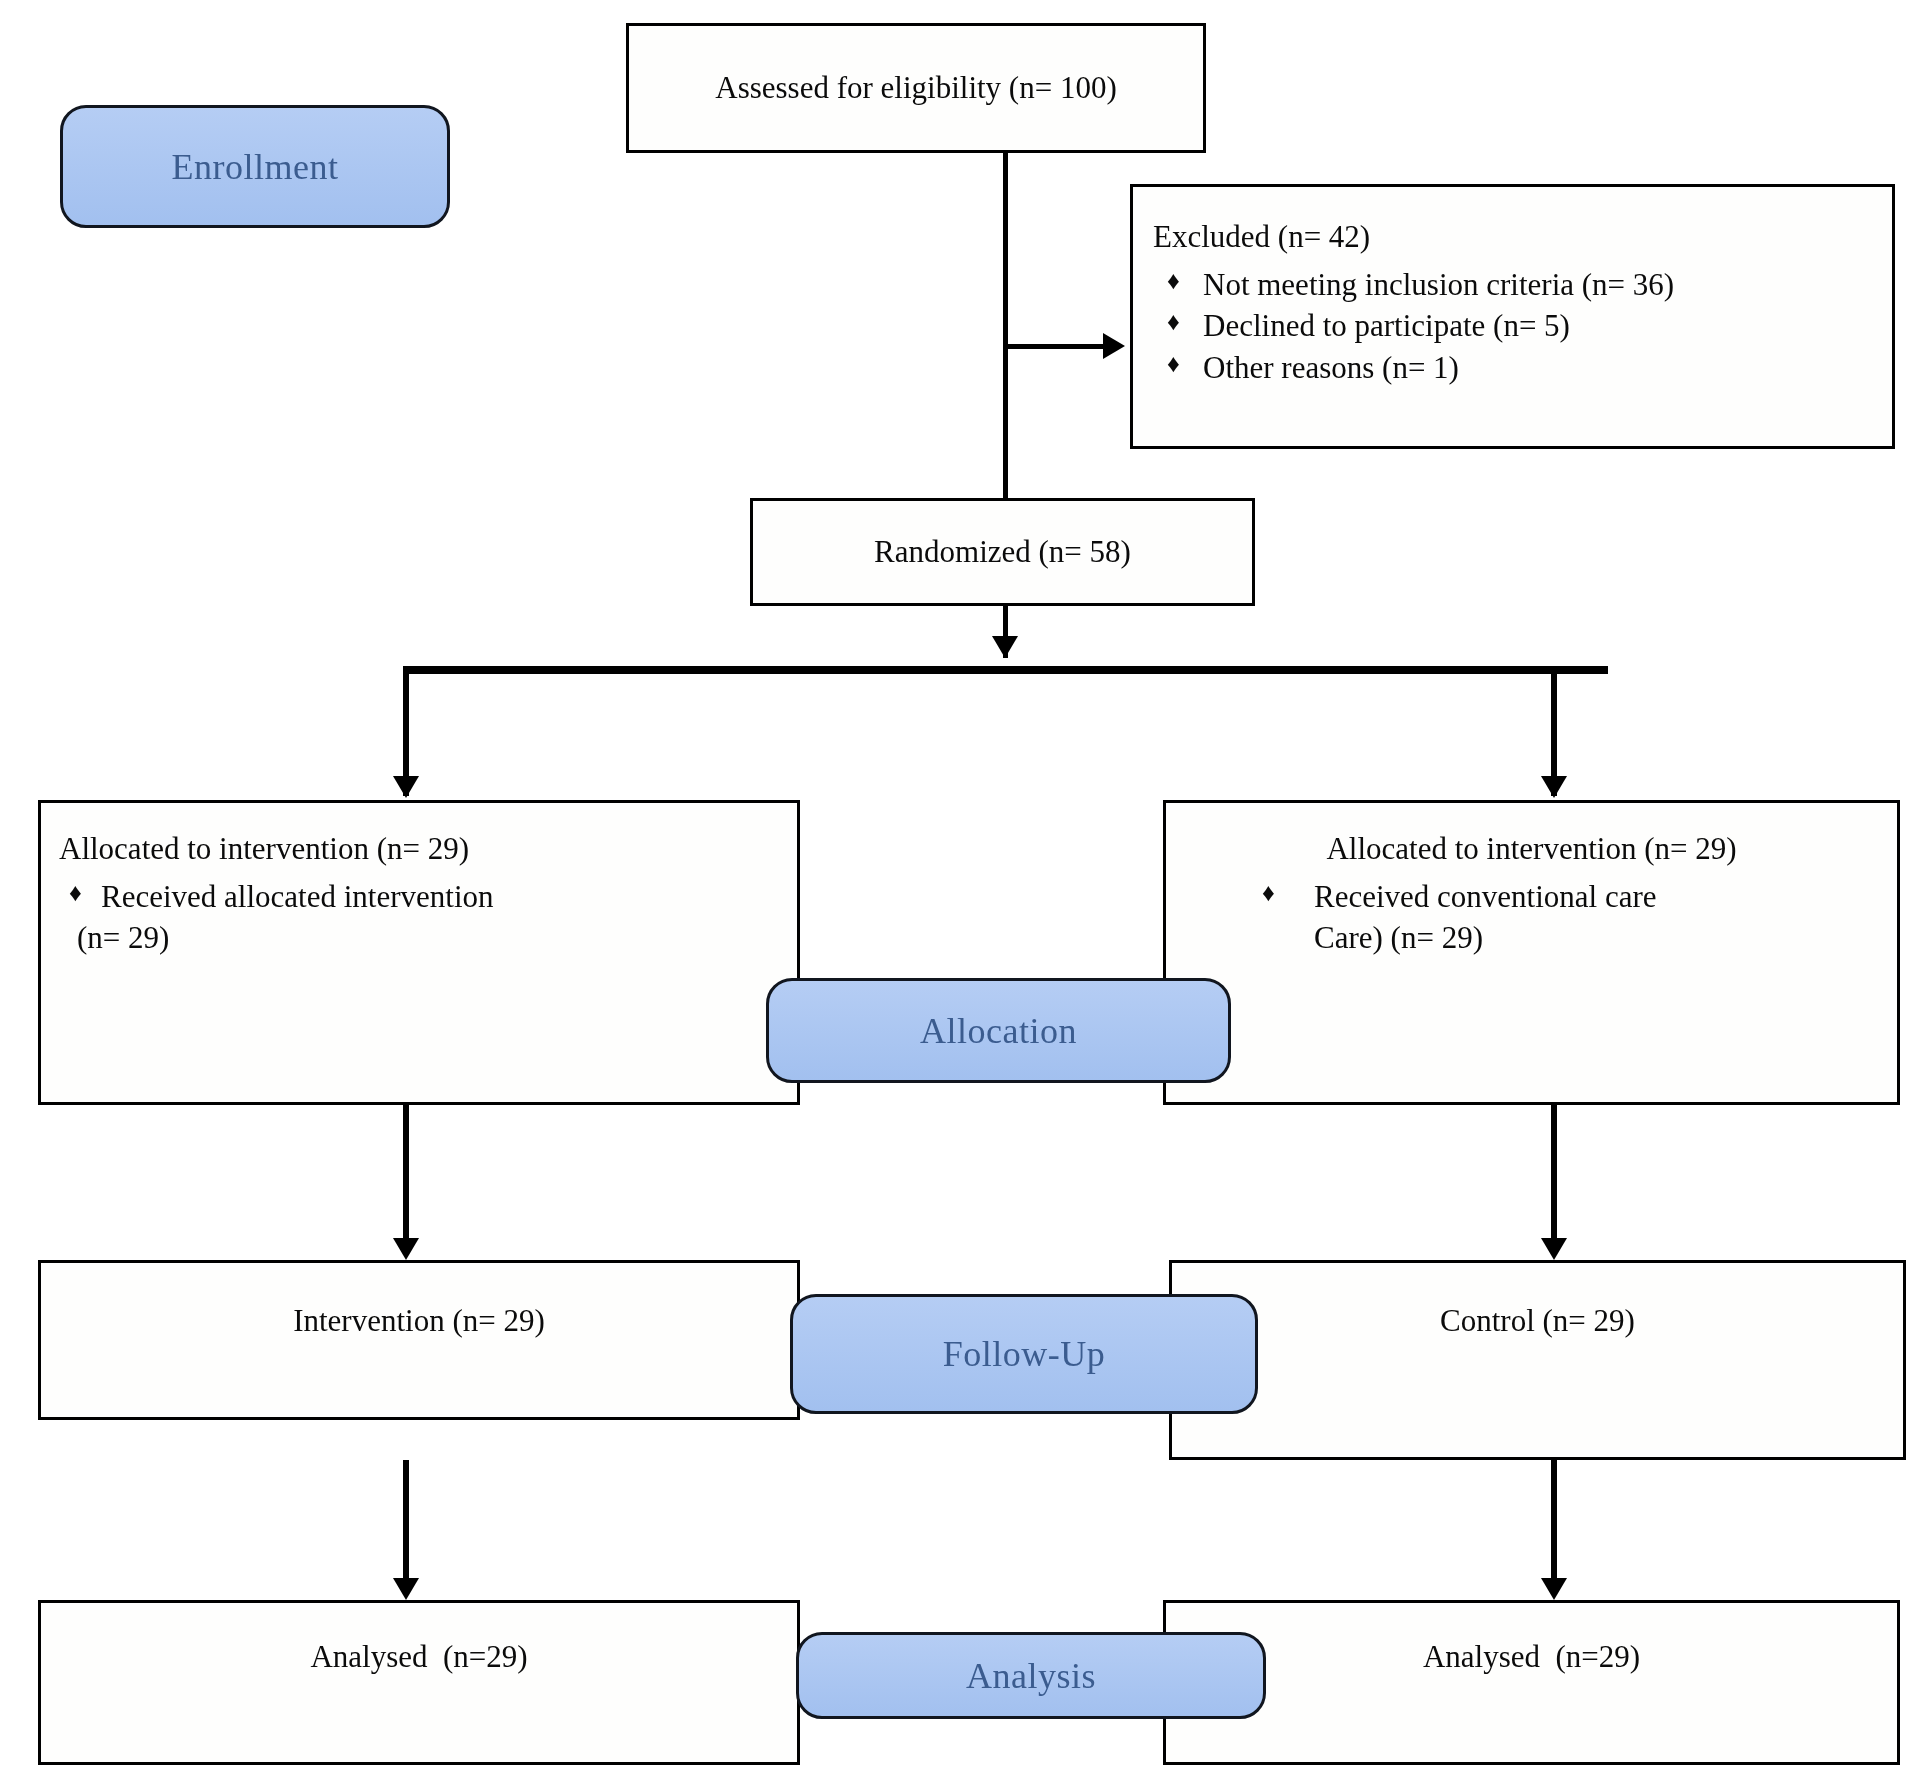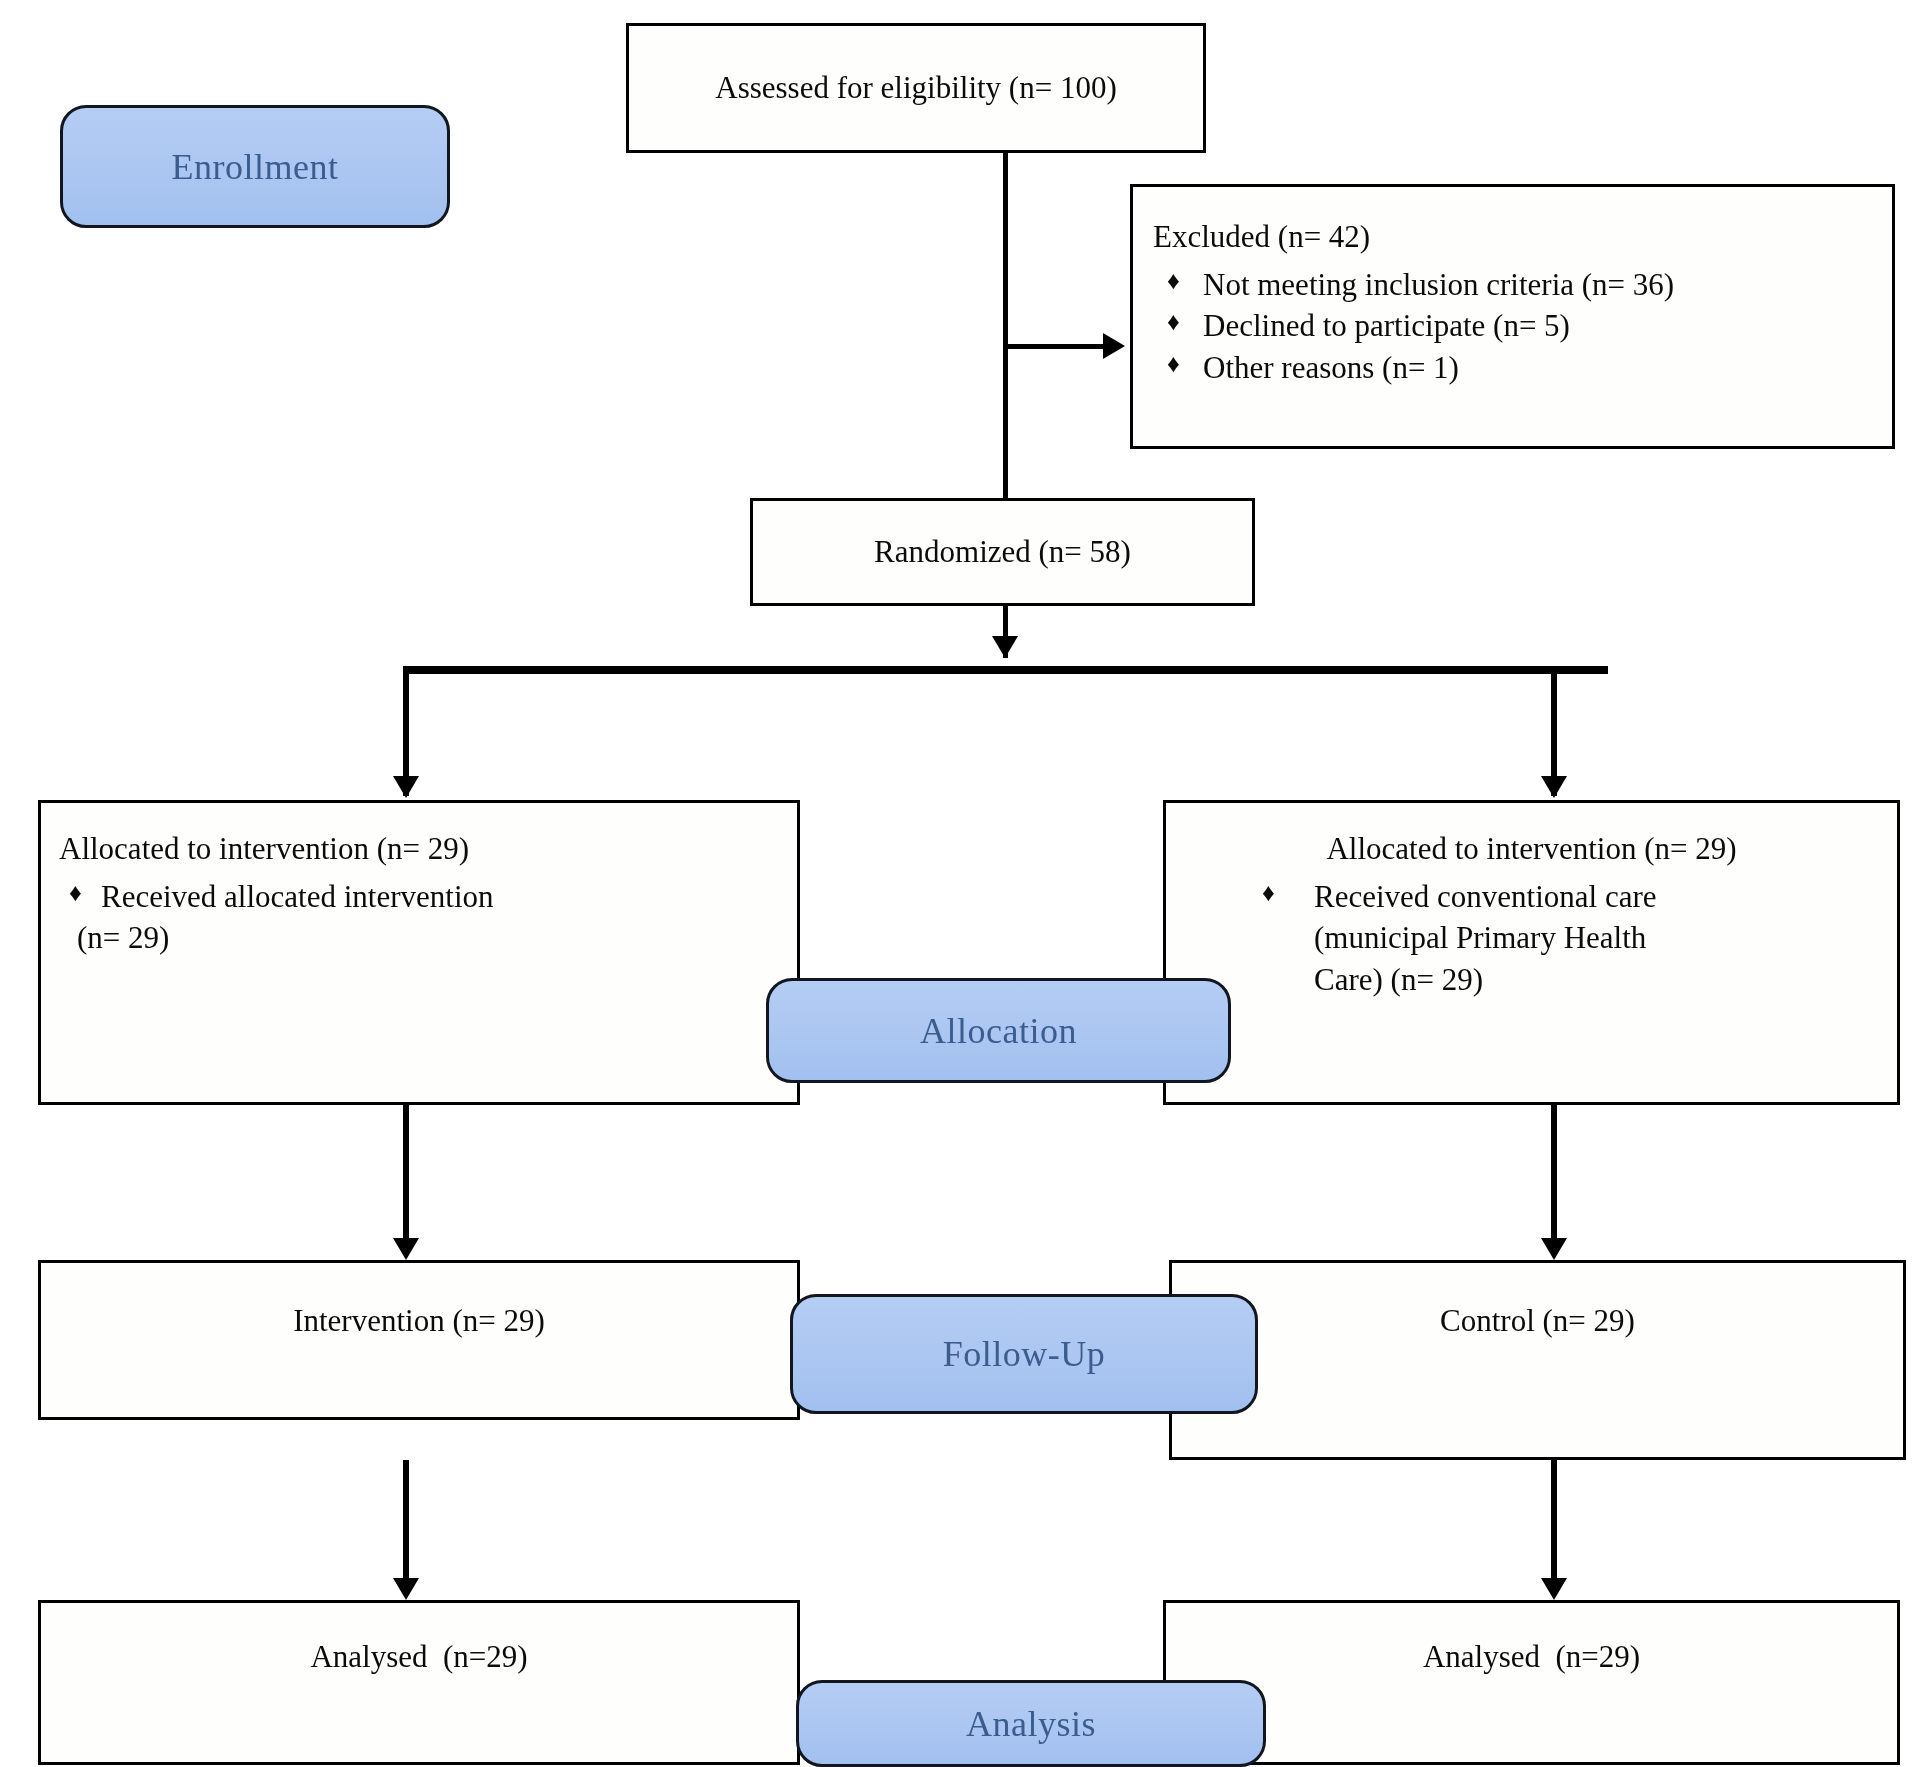--- a/index.html
+++ b/index.html
@@ -166,21 +166,20 @@
       </li>
     </ul>
   </div>
 
   <div class="box" style="left:1163px; top:800px; width:737px; height:305px; padding:26px 18px 0 18px;">
     <div class="box-text" style="text-align:center;">Allocated to intervention (n= 29)</div>
     <ul class="bullets">
       <li style="padding-left:130px;">
         <span class="dia" style="left:78px;">♦</span>
         <span>Received conventional care</span>
-        <span class="hang">(municipal Primary Health</span>
         <span class="hang">Care) (n= 29)</span>
       </li>
     </ul>
   </div>
 
   <div class="stage" style="left:718px; top:978px; width:465px; height:105px;">
     <span class="stage-label">Allocation</span>
   </div>
 
   <div class="vline" style="left:403px; top:1105px; width:6px; height:150px;"></div>
@@ -208,17 +207,17 @@
   <div class="arrow-down" style="left:1541px; top:1578px;"></div>
 
   <div class="box" style="left:38px; top:1600px; width:762px; height:165px; padding:34px 18px 0 18px;">
     <div class="box-text" style="text-align:center;">Analysed  (n=29)</div>
   </div>
 
   <div class="box" style="left:1163px; top:1600px; width:737px; height:165px; padding:34px 18px 0 18px;">
     <div class="box-text" style="text-align:center;">Analysed  (n=29)</div>
   </div>
 
-  <div class="stage" style="left:748px; top:1680px; width:470px; height:87px;text-align:right;">
+  <div class="stage" style="left:748px; top:1632px; width:470px; height:87px;text-align:right;">
     <span class="stage-label">Analysis</span>
   </div>
 
 </div>
 
 </body></html>

